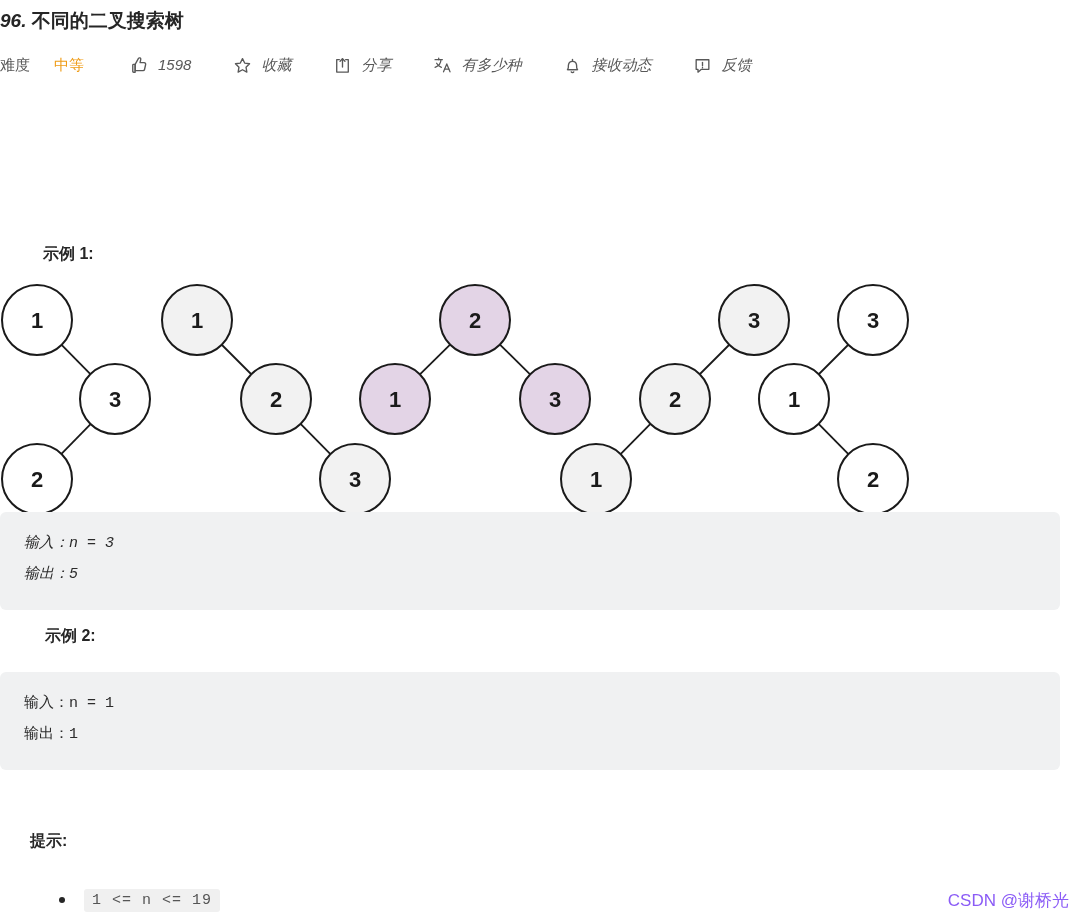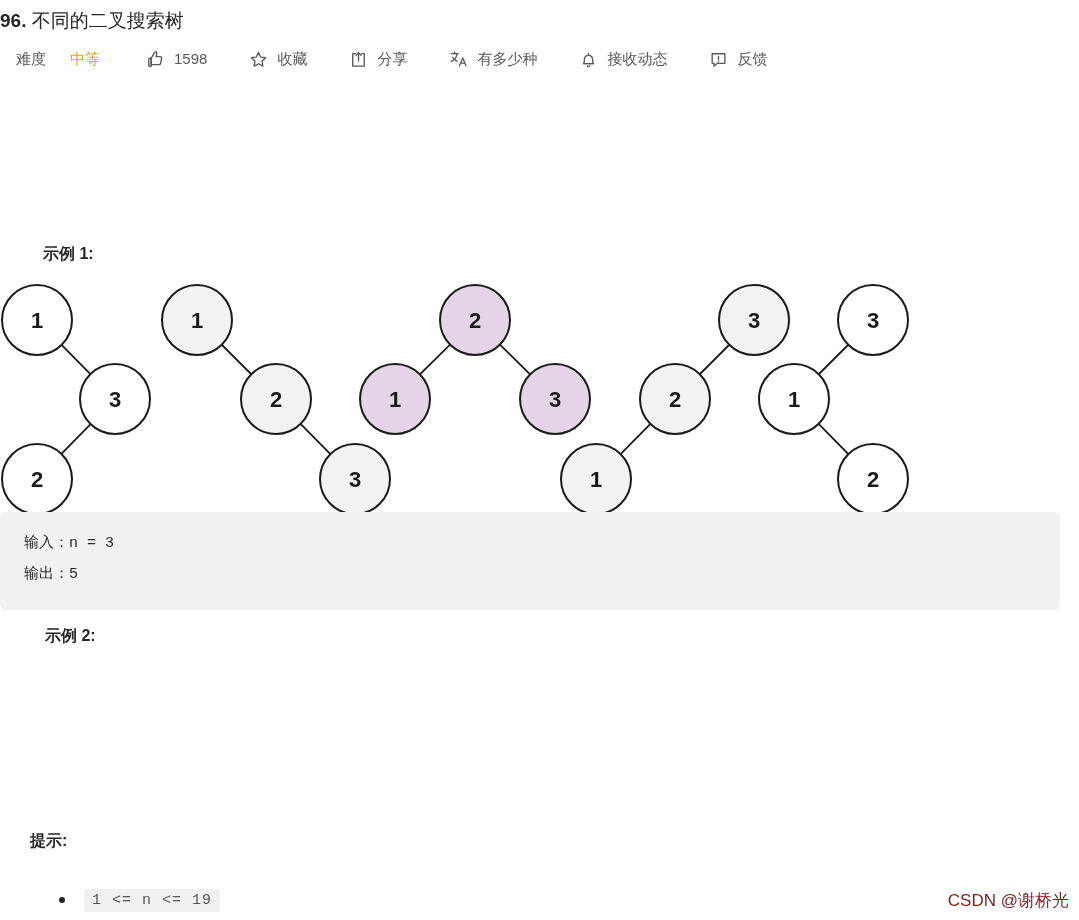--- a/index.html
+++ b/index.html
@@ -26,33 +26,34 @@
     position: absolute;
     left: 0px;
     top: 8px;
     font-size: 19px;
     line-height: 26px;
     color: #262626;
     white-space: nowrap;
   }
   .title .num {
     font-weight: 600;
+    font-style: italic;
   }
   .title .name {
-    font-weight: 400;
+    font-weight: 700;
   }
 
   
   .meta-bar {
     position: absolute;
-    left: 16px;
+    left: 0px;
     top: 48px;
     height: 28px;
     display: flex;
-    align-items: flex-start;
+    align-items: flex-end;
     white-space: nowrap;
   }
   .meta-item {
     display: flex;
     align-items: center;
     color: #585858;
     font-size: 15px;
     line-height: 22px;
   }
   .meta-label {
@@ -70,21 +71,21 @@
     display: inline-flex;
     align-items: center;
     justify-content: center;
     width: 19px;
     height: 19px;
     margin-right: 9px;
     color: #585858;
     flex: none;
   }
   .meta-icon svg { display: block; }
-  .meta-text { font-size: 15px; color: #585858; }
+  .meta-text { font-size: 15px; color: #585858; font-style: italic; }
 
   
   .desc {
     position: absolute;
     left: 0px;
     top: 116px;
     width: 1075px;
     font-size: 16px;
     line-height: 29px;
     color: #333333;
@@ -131,21 +132,21 @@
     background: #f0f1f2;
     border-radius: 6px;
     box-sizing: border-box;
     padding: 16px 0 16px 24px;
     font-family: "Liberation Mono", "DejaVu Sans Mono", monospace;
     font-size: 15px;
     line-height: 31px;
     color: #2b2b2b;
     white-space: pre;
   }
-  #code1 { top: 512px; height: 98px; }
+  #code1 { top: 512px; height: 98px; font-style: italic; }
   #code2 { top: 672px; height: 98px; }
 
   
   .hints {
     position: absolute;
     left: 0px;
     top: 872px;
     width: 600px;
     margin: 15px;
     padding: 0;
@@ -177,21 +178,21 @@
     border-radius: 3px;
     letter-spacing: 1px;
   }
 
   
   .watermark {
     position: absolute;
     right: 10px;
     bottom: 8px;
     font-size: 17px;
-    color: #7f1d1d;
+    color: #8b5cf6;
     white-space: nowrap;
     font-family: "Liberation Sans", "DejaVu Sans", sans-serif;
   }
 </style>
 </head>
 <body>
 
 <div class="page">
 
   <div class="title">
@@ -373,20 +374,22 @@
           </g>
         </g>
       </svg>
   </div>
 
   <div class="codeblock" id="code1">输入：n = 3
 输出：5</div>
 
   <div class="section-h" id="ex2-h">示例 2:</div>
 
+  <div class="codeblock" id="code2">输入：n = 1
+输出：1</div>
 
   <div class="section-h" id="hint-h">提示:</div>
   <ul class="hints">
     <li>
       <code>1 &lt;= n &lt;= 19</code>
     </li>
   </ul>
 
   <div class="watermark">CSDN @谢桥光</div>
 

